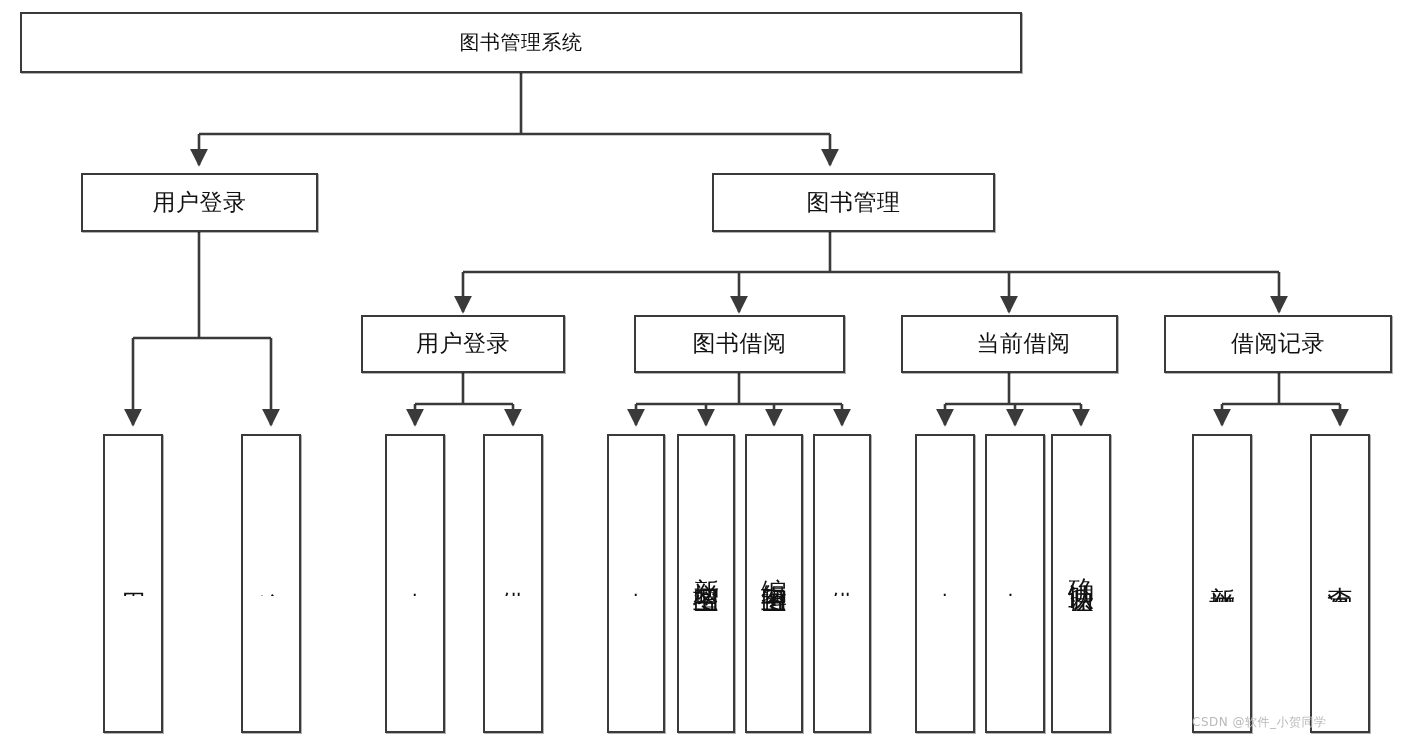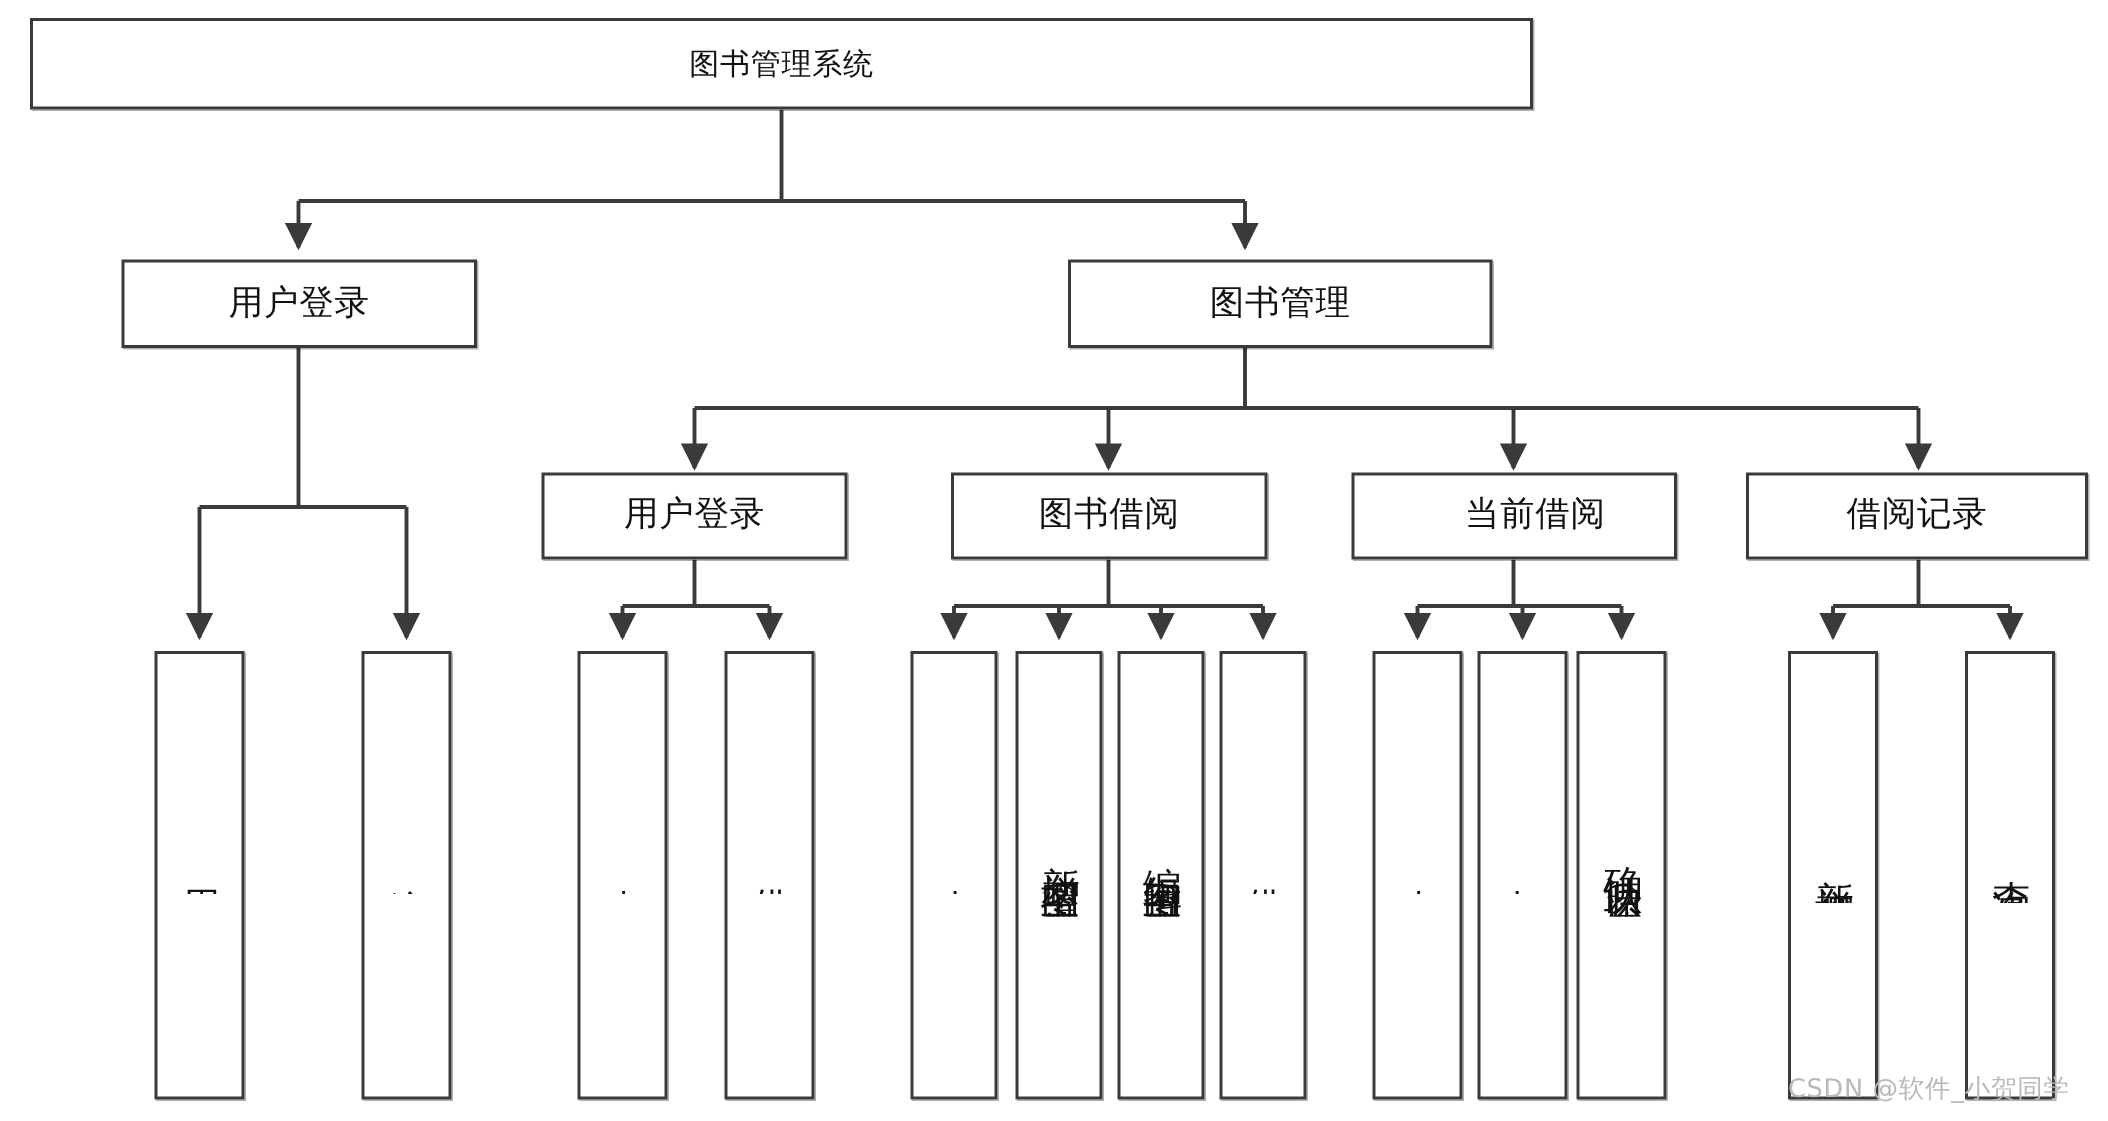--- a/index.html
+++ b/index.html
@@ -61,21 +61,21 @@
     font-size: 26px;
     line-height: 1.12;
     letter-spacing: 6px;
     max-height: 100%;
     overflow: hidden;
   }
   .watermark {
     position: absolute;
     left: 1192px;
     top: 714px;
-    font-size: 17px;
+    font-size: 12px;
     color: #b9b9b9;
     white-space: nowrap;
     letter-spacing: 0.5px;
   }
 </style>
 </head>
 <body>
 
 <div id="diagram-root">
 

